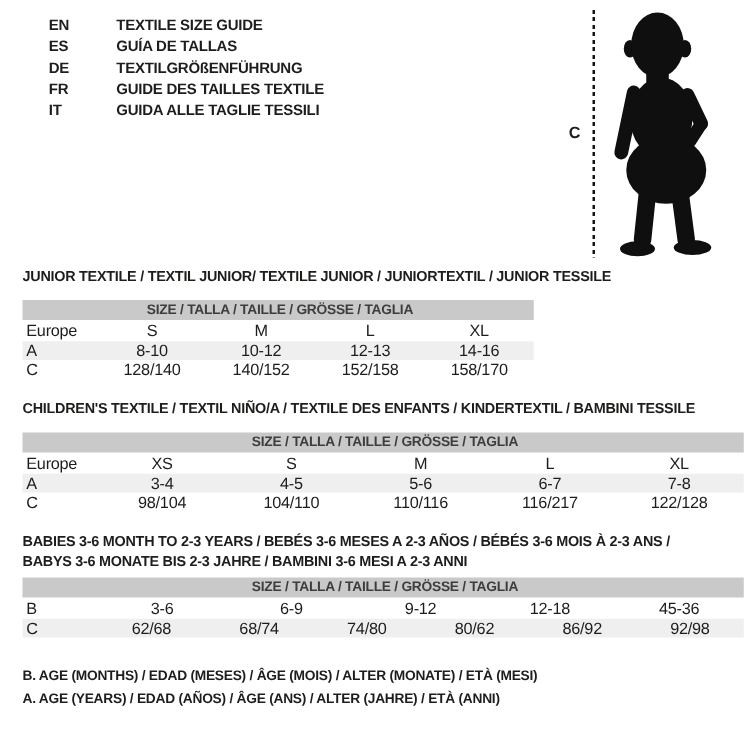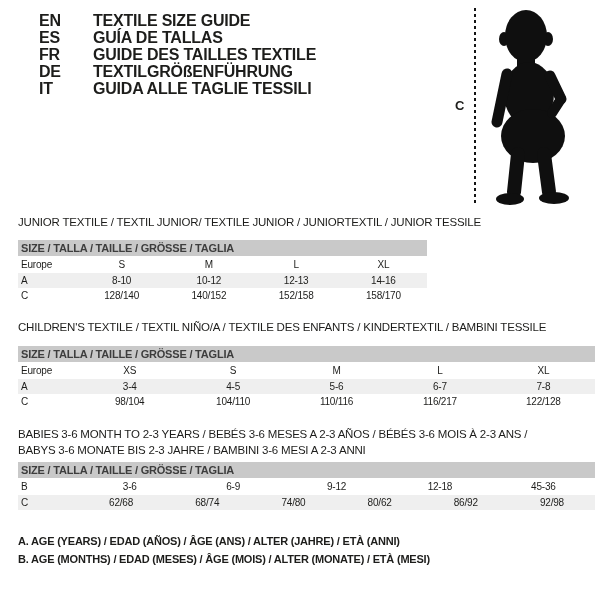--- a/index.html
+++ b/index.html
@@ -4,46 +4,46 @@
 <style>
   html,body{margin:0;padding:0;background:#fff;}
   .page{
     position:relative;width:600px;height:600px;background:#fff;overflow:hidden;
     font-family:"Liberation Sans","DejaVu Sans",sans-serif;
     color:var(--text,#1d1d1b);
     letter-spacing:-0.2px;
   }
   
   .lang-list{position:absolute;left:22px;top:12px;}
-  .lang-row{display:flex;line-height:17px;font-size:16px;font-weight:700;padding-left:17px;}
+  .lang-row{display:flex;line-height:17px;font-size:12px;font-weight:700;padding-left:17px;}
   .lang-code{width:36px;flex:0 0 36px;}
   .lang-title{white-space:nowrap;margin-left:18px;}
   
   .figure{position:absolute;left:440px;top:0;width:160px;height:212px;}
   .dash-line{
     position:absolute;left:34px;top:8px;width:2px;height:198px;
     background:repeating-linear-gradient(to bottom,var(--ink,#141414) 0 3px,transparent 3px 6px);
   }
   .height-label{position:absolute;left:15px;top:98px;font-size:13px;font-weight:700;}
   .silhouette{position:absolute;left:48px;top:6px;}
   
   .table-group{position:absolute;left:18px;}
   .g0{top:214px;width:409px;}
   .g1{top:319px;width:577px;}
   .g2{top:426px;width:577px;}
-  .tbl-title{font-size:11.5px;font-weight:400;line-height:16px;white-space:nowrap;}
+  .tbl-title{font-size:11.5px;font-weight:700;line-height:16px;white-space:nowrap;}
   .g0 .tbl-grid{margin-top:10px;}
   .g1 .tbl-grid{margin-top:11px;}
   .g2 .tbl-grid{margin-top:4px;}
   .tbl-header{
     height:16px;line-height:16px;background:var(--header_bg,#c9c9c9);
     color:var(--header_text,#3d3d3d);font-size:11px;font-weight:700;
-    padding-left:3px;white-space:nowrap;
+    padding-left:3px;white-space:nowrap;text-align:center;
   }
-  .tbl-row{display:flex;height:15px;line-height:15px;font-size:10px;}
+  .tbl-row{display:flex;height:15px;line-height:15px;font-size:13px;}
   .tbl-row.first{height:17px;line-height:17px;}
   .tbl-row.shaded{background:var(--row_alt_bg,#efefef);}
   .cell{flex:1;text-align:center;white-space:nowrap;}
   .cell.label{flex:0 0 57px;text-align:left;padding-left:3px;}
   
   .footnotes{position:absolute;left:18px;top:532px;}
   .footnote{font-size:11px;font-weight:700;line-height:18px;white-space:nowrap;}
 </style>
 </head>
 <body>
@@ -53,26 +53,26 @@
   <div class="lang-list">
       <div class="lang-row">
         <span class="lang-code">EN</span>
         <span class="lang-title">TEXTILE SIZE GUIDE</span>
       </div>
       <div class="lang-row">
         <span class="lang-code">ES</span>
         <span class="lang-title">GUÍA DE TALLAS</span>
       </div>
       <div class="lang-row">
+        <span class="lang-code">DE</span>
+        <span class="lang-title">TEXTILGRÖßENFÜHRUNG</span>
+      </div>
+      <div class="lang-row">
         <span class="lang-code">FR</span>
         <span class="lang-title">GUIDE DES TAILLES TEXTILE</span>
-      </div>
-      <div class="lang-row">
-        <span class="lang-code">DE</span>
-        <span class="lang-title">TEXTILGRÖßENFÜHRUNG</span>
       </div>
       <div class="lang-row">
         <span class="lang-code">IT</span>
         <span class="lang-title">GUIDA ALLE TAGLIE TESSILI</span>
       </div>
     </div>
 
   <div class="figure">
     <div class="dash-line"></div>
     <div class="height-label">C</div>
@@ -186,17 +186,17 @@
           <div class="cell">68/74</div>
           <div class="cell">74/80</div>
           <div class="cell">80/62</div>
           <div class="cell">86/92</div>
           <div class="cell">92/98</div>
         </div>
       </div>
     </section>
 
   <div class="footnotes">
+      <div class="footnote">B. AGE (MONTHS) / EDAD (MESES) / ÂGE (MOIS) / ALTER (MONATE) / ETÀ (MESI)</div>
       <div class="footnote">A. AGE (YEARS) / EDAD (AÑOS) / ÂGE (ANS) / ALTER (JAHRE) / ETÀ (ANNI)</div>
-      <div class="footnote">B. AGE (MONTHS) / EDAD (MESES) / ÂGE (MOIS) / ALTER (MONATE) / ETÀ (MESI)</div>
     </div>
 
 </div>
 
 </body></html>

